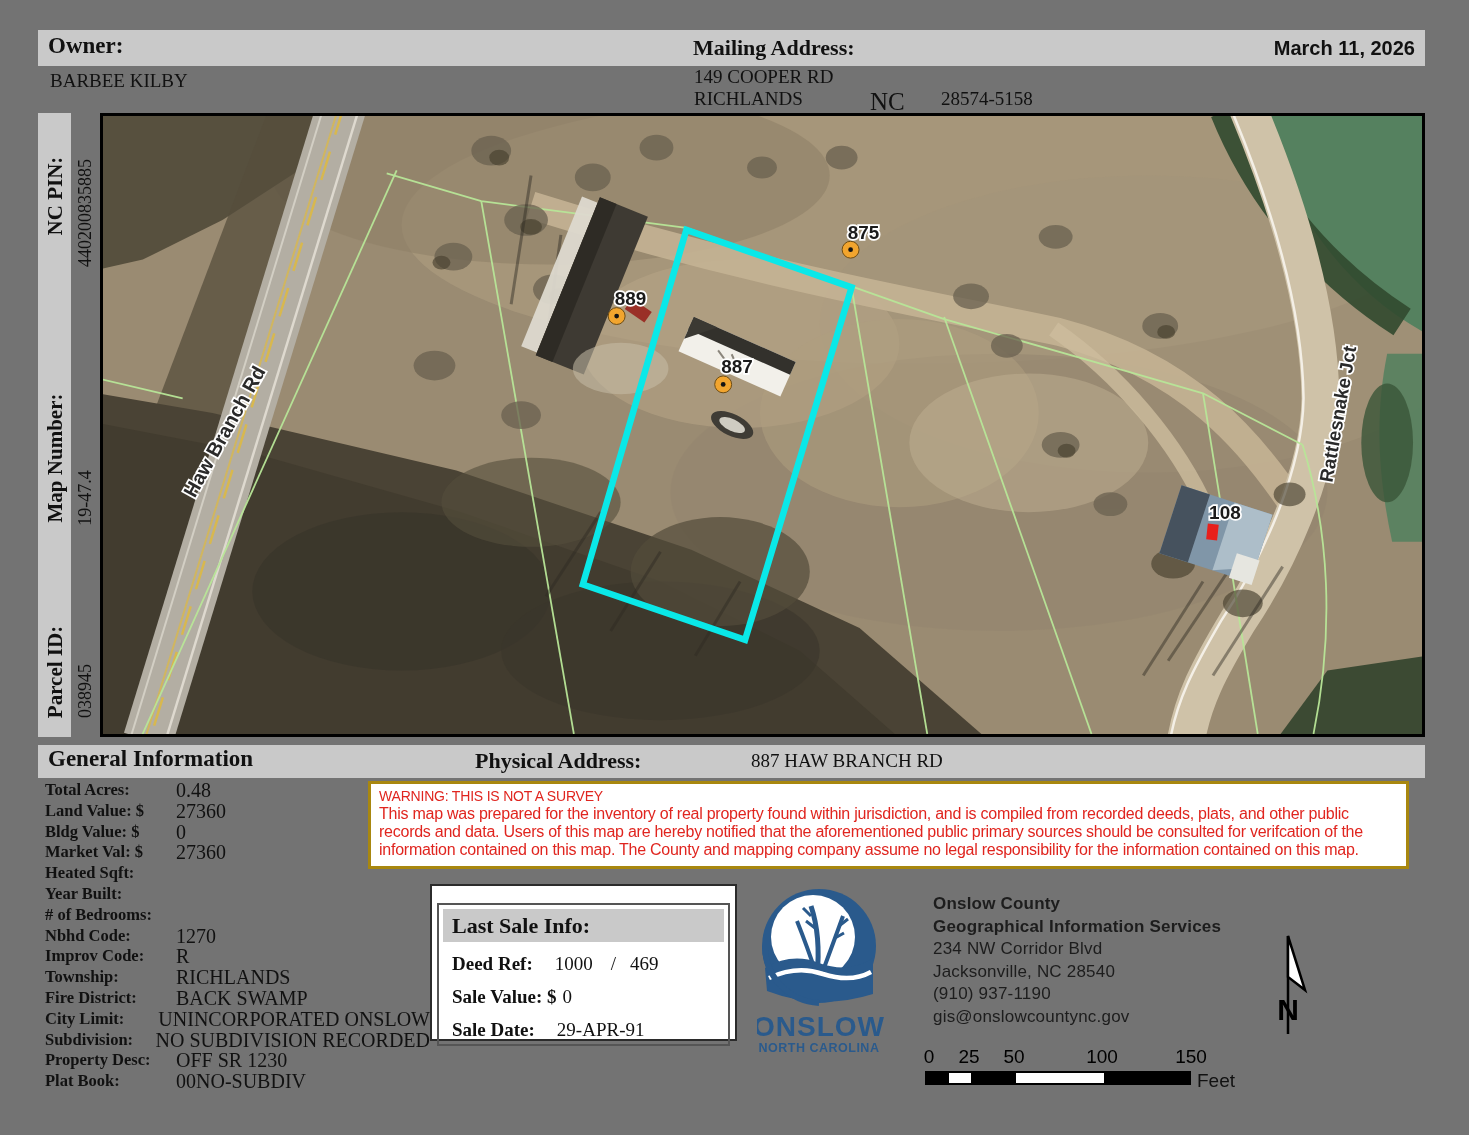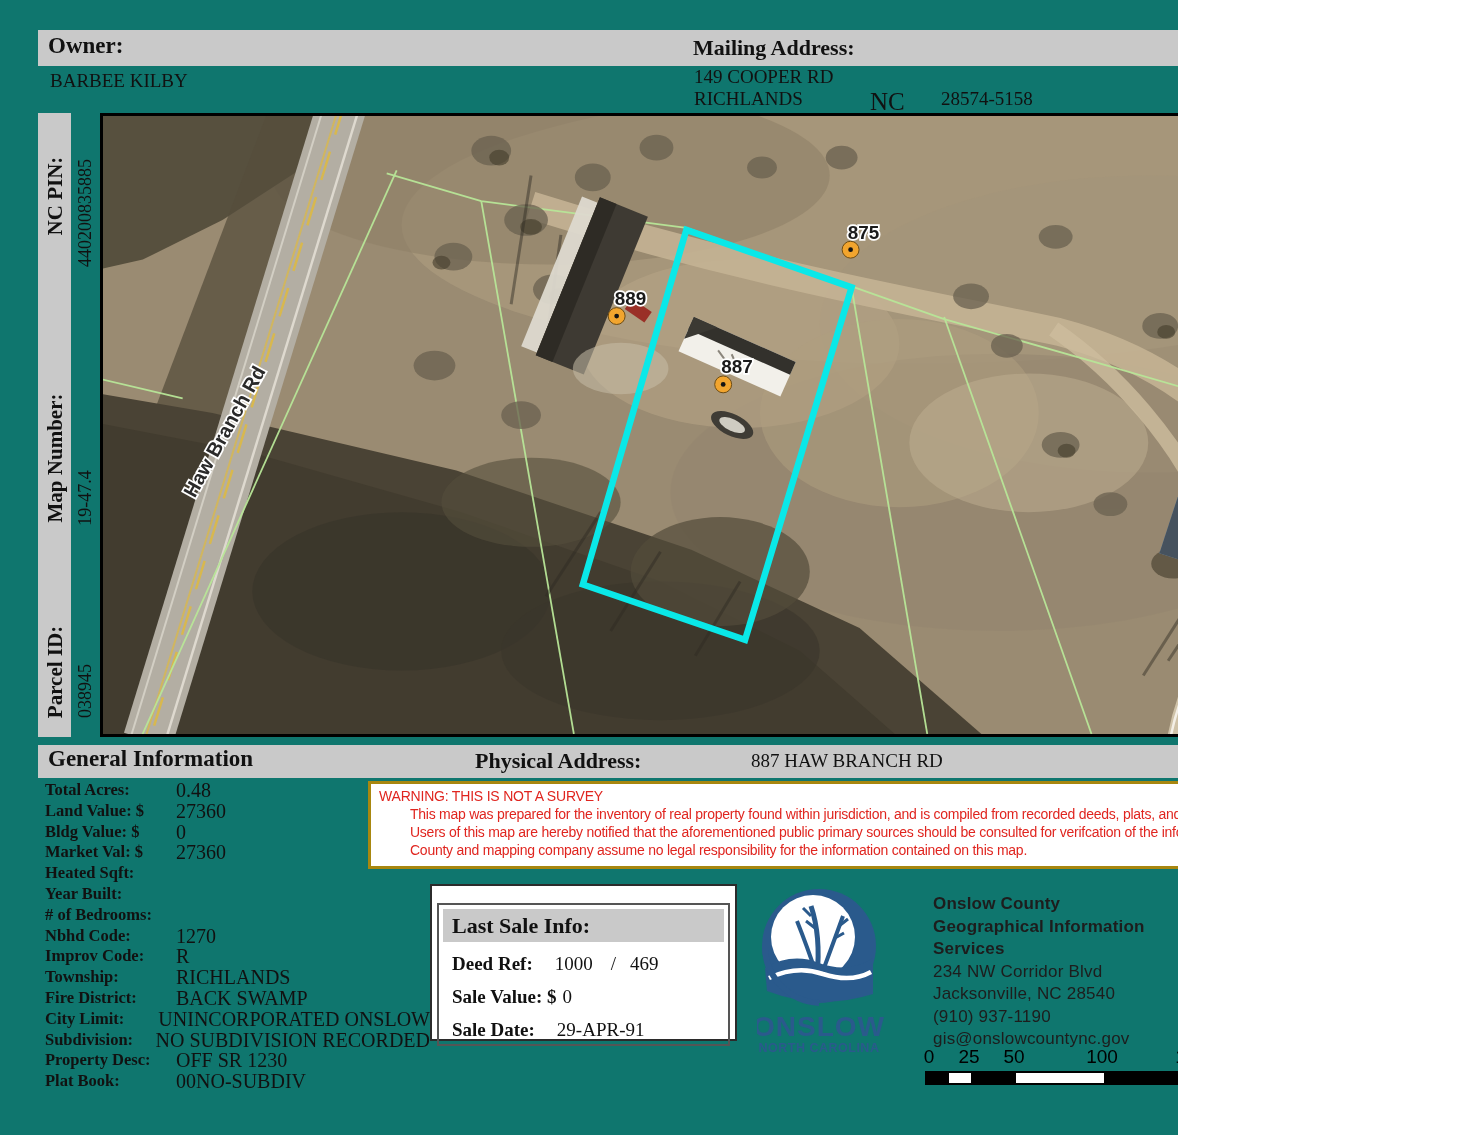--- a/index.html
+++ b/index.html
@@ -1,18 +1,18 @@
 <!DOCTYPE html>
 <html><head>
 <meta charset="utf-8">
 <style>
   * { margin:0; padding:0; box-sizing:border-box; }
   html,body { background:#ffffff; }
   #page {
-    position:relative; width:1178px; height:1135px; background:#0f766e;
+    position:relative; width:1469px; height:1135px; background:#737373;
     font-family:"Liberation Serif", serif; color:#111; overflow:hidden;
   }
   .abs { position:absolute; }
 
   
   .hdr-bar { left:38px; top:30px; width:1387px; height:36px; background:#c9c9c9; }
   .hdr-owner-label { left:48px; top:33px; font-size:23px; font-weight:bold; }
   .hdr-mail-label { left:693px; top:35px; font-size:22px; font-weight:bold; }
   .hdr-date { left:1160px; top:37px; width:255px; text-align:right;
               font-family:"Liberation Sans",sans-serif; font-size:20px; font-weight:bold; }
@@ -45,21 +45,21 @@
   .gi-row { display:flex; height:20.8px; line-height:20.8px; }
   .gi-row .lbl { width:131px; font-weight:bold; font-size:16.5px; white-space:nowrap; }
   .gi-row .val { font-size:20px; white-space:nowrap; }
 
   
   .warn-box { left:368px; top:781px; width:1041px; height:88px;
               border:3px solid #a8870f; background:#fff;
               padding:3px 8px; color:#e0251f;
               font-family:"Liberation Sans",sans-serif; }
   .warn-title { font-size:14px; line-height:18px; letter-spacing:-0.2px; }
-  .warn-body { font-size:14px; line-height:18.2px; letter-spacing:-0.25px;margin-left:31px; }
+  .warn-body { font-size:16px; line-height:18.2px; letter-spacing:-0.25px; }
 
   
   .ls-outer { left:430px; top:884px; width:307px; height:157px;
               border:2px solid #2b2b2b; background:#fff; padding:5px; }
   .ls-inner { width:100%; height:100%; border:2px solid #555; padding:4px;margin-top:12px; }
   .ls-head { background:#c9c9c9; height:33px; line-height:33px; padding-left:9px;
              font-size:22px; font-weight:bold; }
   .ls-row { padding-left:9px; margin-top:11px; font-size:19px; }
   .ls-row .lbl { font-weight:bold; }
   .ls-deed-book { display:inline-block; margin-left:22px; }

